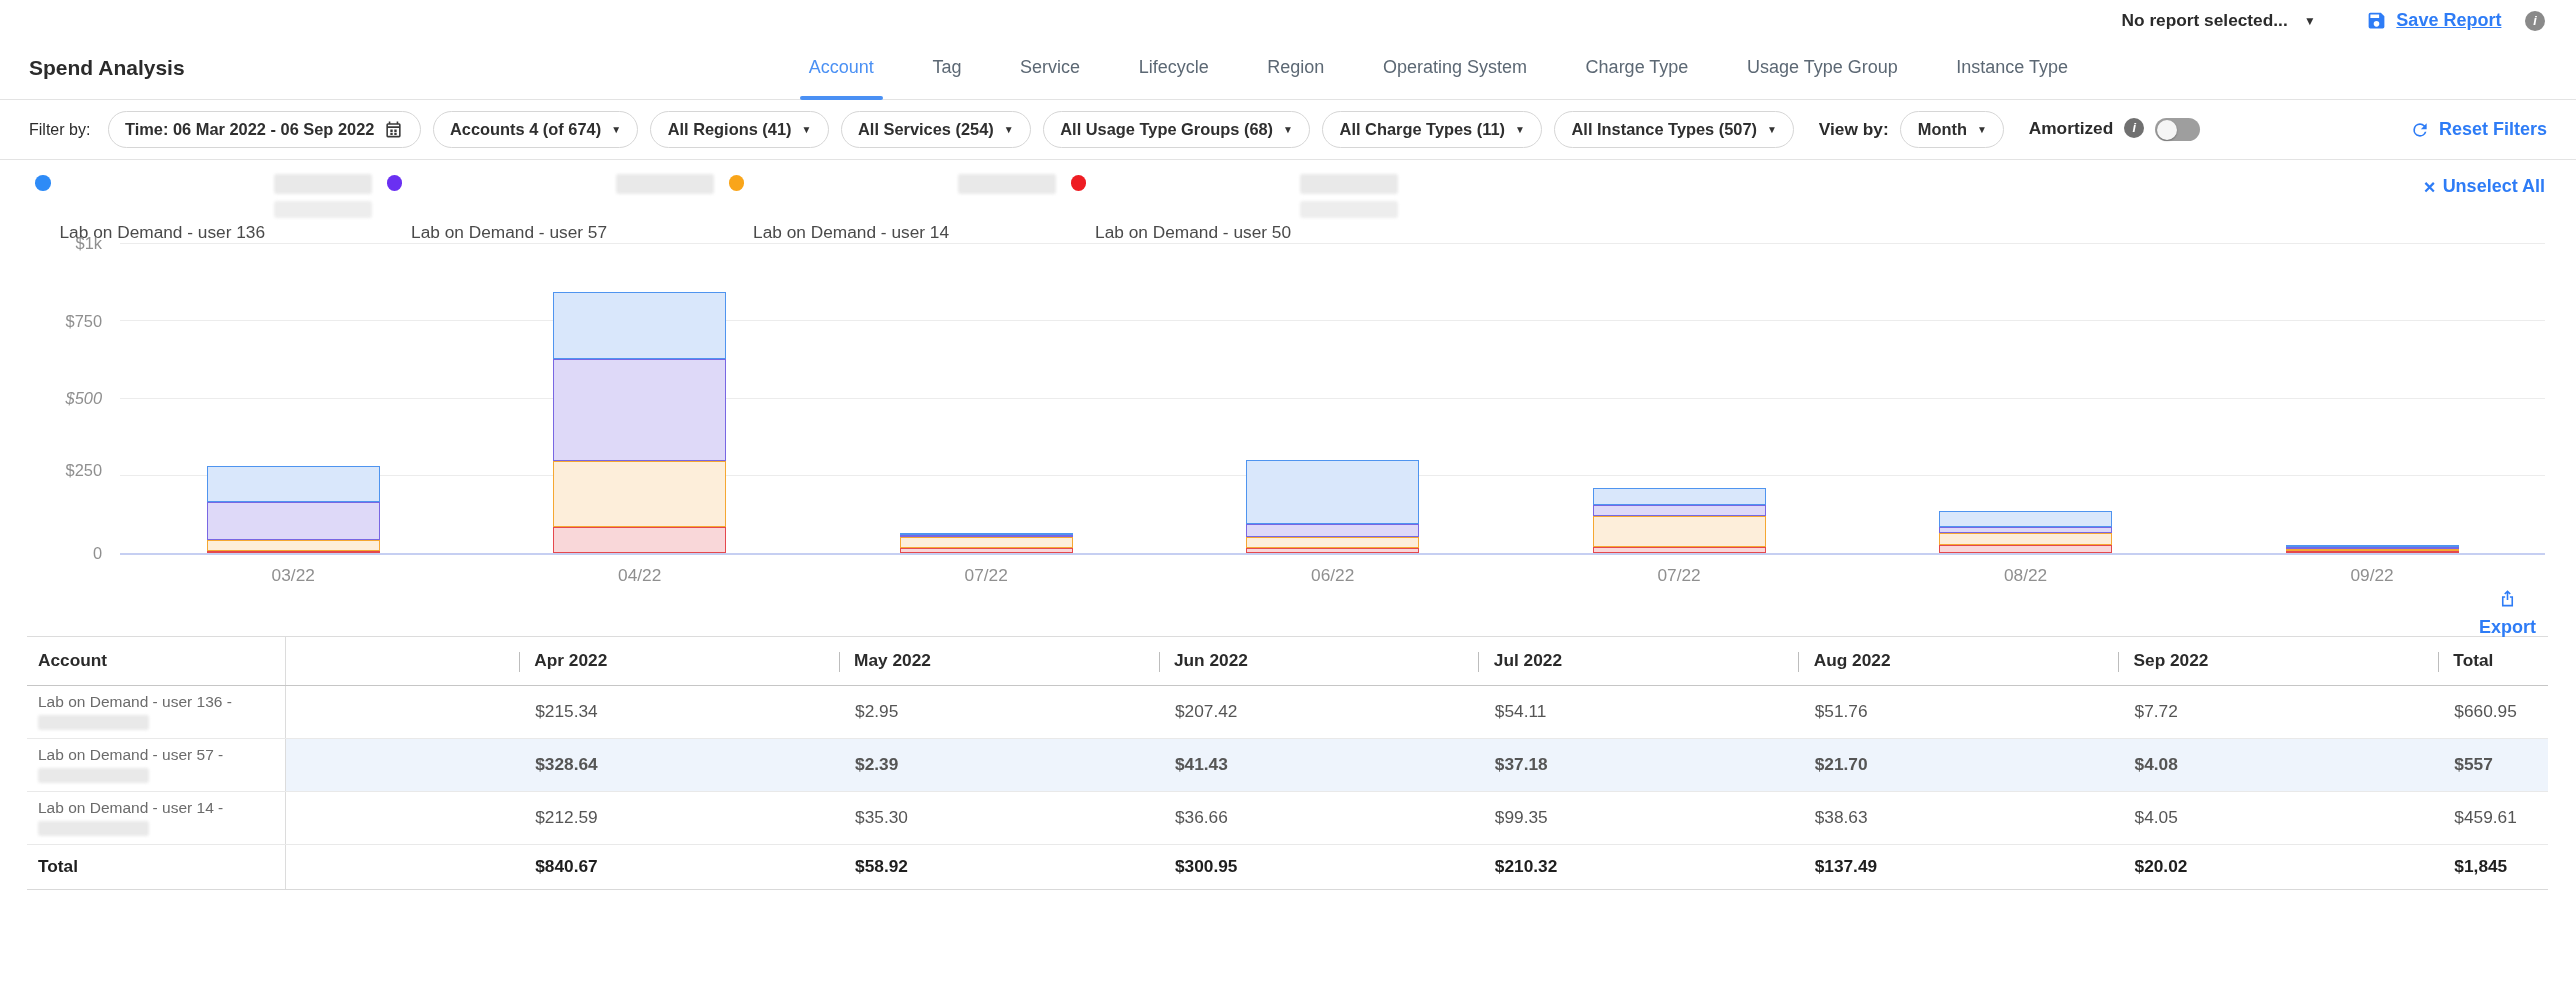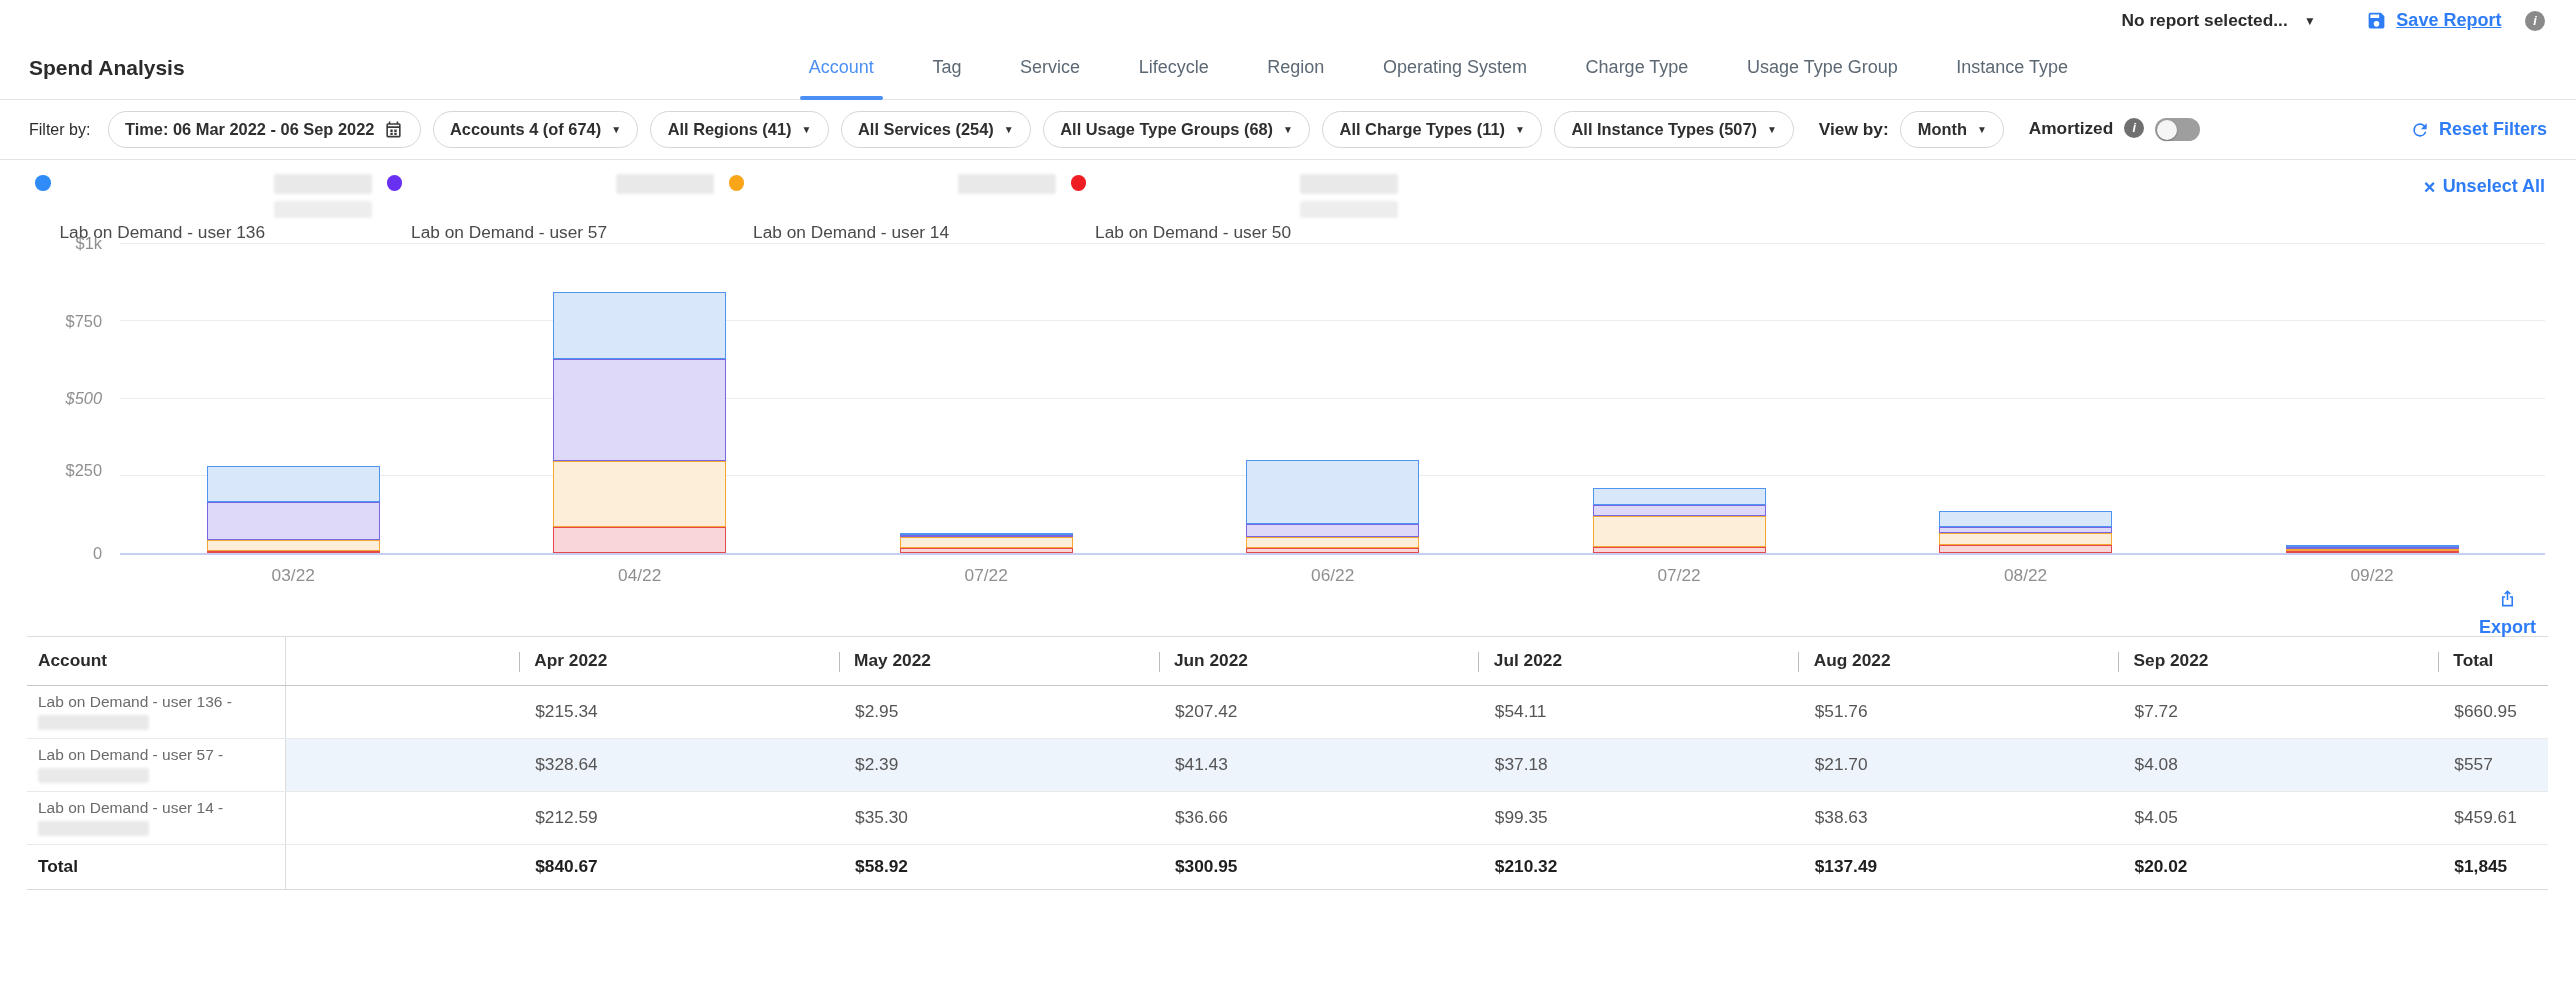--- a/index.html
+++ b/index.html
@@ -62,21 +62,21 @@
 
   
   .spend-table { width:2521px; margin:0 27px; border-collapse:collapse; border-top:0.9px solid #dcdcdc; }
   .spend-table th, .spend-table td { text-align:left; vertical-align:middle; }
   .spend-table thead th { font-size:17.3px; font-weight:bold; color:#2b2b2b; height:49px; border-bottom:0.9px solid #c6c6c6; }
   .hdr-tick { display:inline-block; width:0.9px; height:20px; background:#bdbdbd; margin-right:14.5px; vertical-align:middle; }
   .spend-table td { font-size:17.3px; color:#555; height:53px; border-bottom:0.9px solid #e9e9e9; padding-left:16.4px; }
   .spend-table td.acct, .spend-table th.acct { border-right:0.9px solid #dcdcdc; padding-left:11px; }
   .acct-line1 { font-size:15.5px; color:#6b6b6b; line-height:18px; white-space:nowrap; }
   .acct-blur { width:111px; height:15.5px; background:#e9e9e9; border-radius:2.7px; filter:blur(1.8px); margin-top:3.6px; }
-  tr.hl td:not(.acct) { background:#eef4fc; }
+  tr.hl td:not(.acct) { background:#eef4fc;font-weight:bold; }
   tr.total-row td { border-top:1.8px solid #8f8f8f; border-bottom:0.9px solid #d9d9d9; font-weight:bold; color:#1f1f1f; height:45px; }
   tr.total-row td.acct { font-size:17.3px; }
   .spacer-col { }
 
   svg.icon { display:block; }
 </style>
 </head>
 <body>
 
 <div class="topbar">

